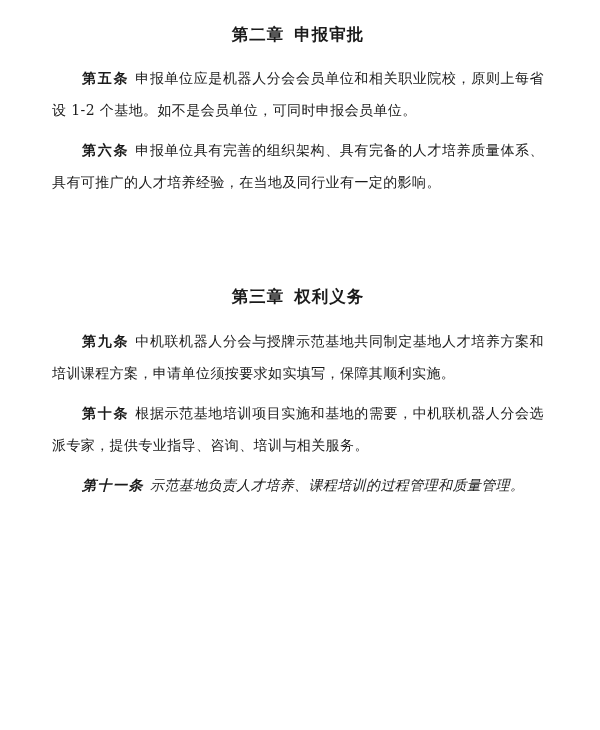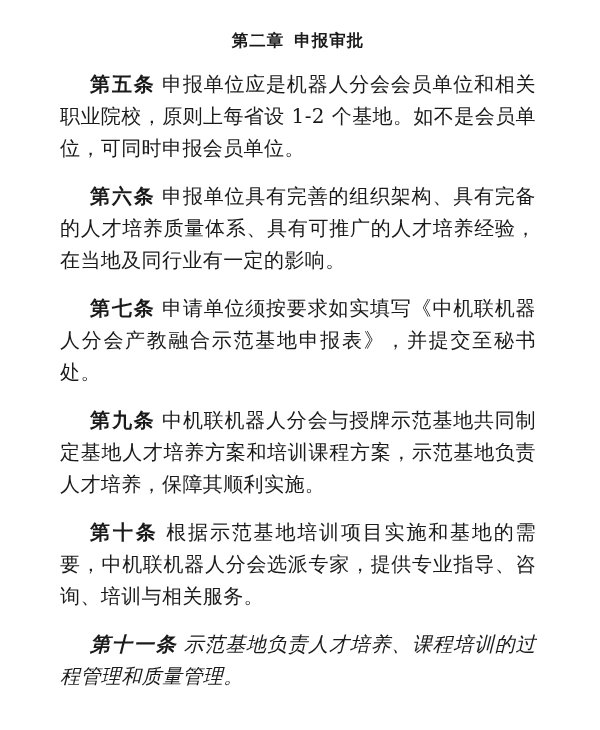--- a/index.html
+++ b/index.html
@@ -12,40 +12,40 @@
     background: #ffffff;
     font-family: "DejaVu Serif", "Liberation Serif", serif;
     color: #1a1a1a;
     overflow: hidden;
   }
   .page {
     position: relative;
     width: 600px;
     height: 730px;
     box-sizing: border-box;
-    padding: 24px 48px 0 44px;
+    padding: 18px 48px 0 44px;
   }
   .chapter-heading {
     text-align: center;
     font-size: 16.5px;
     font-weight: bold;
     letter-spacing: 1px;
     line-height: 1.6;
     margin: 0;
   }
   .chapter-heading .title-gap {
     display: inline-block;
     width: 10px;
   }
   .para {
-    font-size: 20px;
+    font-size: 14px;
     line-height: 32px;
     text-align: justify;
     text-justify: inter-ideograph;
-    margin: 16px;
+    margin: 8px;
     text-indent: 30px;
     letter-spacing: 0.4px;
   }
   .para .lead {
     font-weight: bold;
     letter-spacing: 1.5px;
   }
   .para .lead-gap {
     display: inline-block;
     width: 6px;
@@ -70,28 +70,28 @@
   </h2>
 
   <p class="para sec2-p1">
     <span class="lead">第五条</span><span class="lead-gap"></span><span>申报单位应是机器人分会会员单位和相关职业院校，原则上每省设 1-2 个基地。如不是会员单位，可同时申报会员单位。</span>
   </p>
 
   <p class="para sec2-p2">
     <span class="lead">第六条</span><span class="lead-gap"></span><span>申报单位具有完善的组织架构、具有完备的人才培养质量体系、具有可推广的人才培养经验，在当地及同行业有一定的影响。</span>
   </p>
 
-  <p class="para sec2-p3">
-    <span class="lead">第七条</span><span class="lead-gap"></span><span>申请单位须按要求如实填写《中机联机器人分会产教融合示范基地申报表》，并提交至秘书处。</span>
-  </p>
 
 
+  <h2 class="chapter-heading chapter-3">
+    <span>第三章</span><span class="title-gap"></span><span>权利义务</span>
+  </h2>
 
   <p class="para sec3-p1">
-    <span class="lead">第九条</span><span class="lead-gap"></span><span>中机联机器人分会与授牌示范基地共同制定基地人才培养方案和培训课程方案，示范基地负责人才培养，保障其顺利实施。</span>
+    <span class="lead">第九条</span><span class="lead-gap"></span><span>中机联机器人分会与授牌示范基地共同制定基地人才培养方案和培训课程方案，申请单位须按要求如实填写，保障其顺利实施。</span>
   </p>
 
   <p class="para sec3-p2">
     <span class="lead">第十条</span><span class="lead-gap"></span><span>根据示范基地培训项目实施和基地的需要，中机联机器人分会选派专家，提供专业指导、咨询、培训与相关服务。</span>
   </p>
 
   <p class="para sec3-p3">
     <span class="lead">第十一条</span><span class="lead-gap"></span><span>示范基地负责人才培养、课程培训的过程管理和质量管理。</span>
   </p>
 

